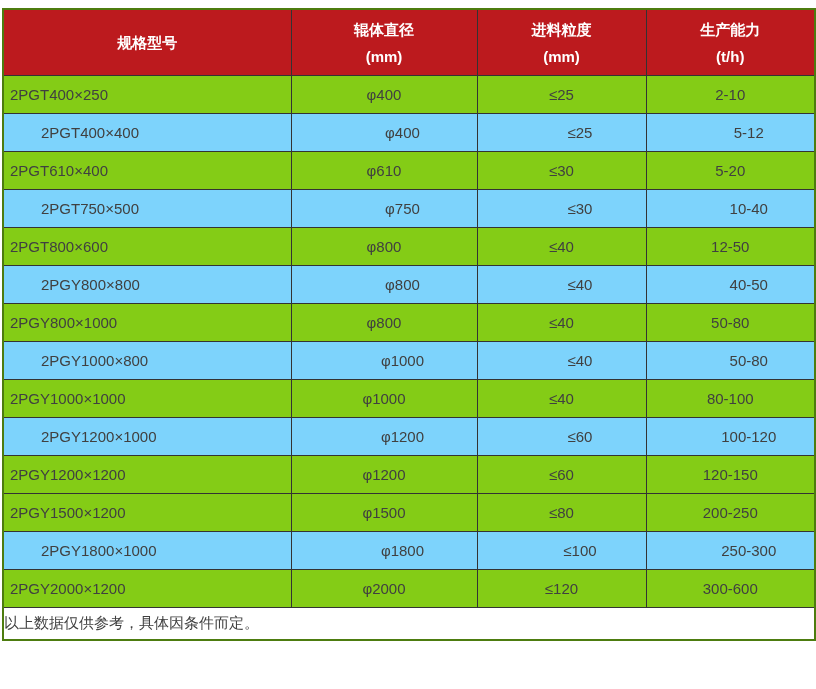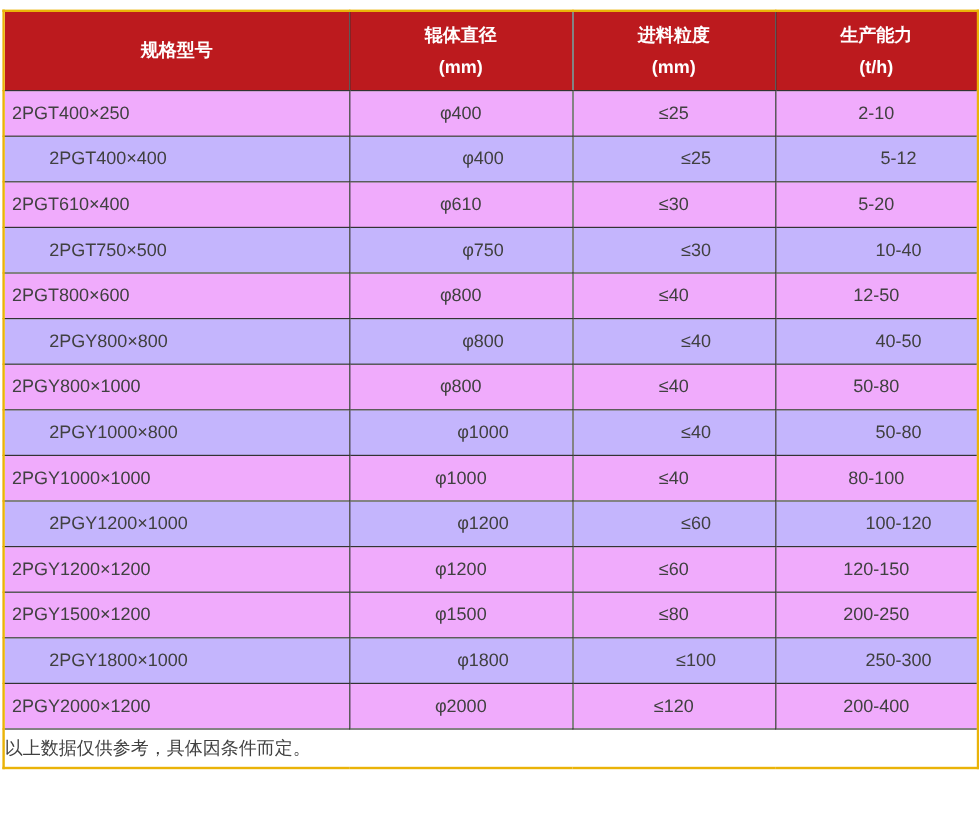--- a/index.html
+++ b/index.html
@@ -15,21 +15,21 @@
     background: #ffffff;
     overflow: hidden;
   }
   table.spec-table {
     position: absolute;
     left: 2px;
     top: 8px;
     width: 812px;
     border-collapse: collapse;
     table-layout: fixed;
-    border: 2px solid #eab308;
+    border: 2px solid #4d7c0f;
     font-size: 15px;
     color: #404040;
   }
   table.spec-table th,
   table.spec-table td {
     border: 1px solid #333333;
     padding: 0;
     overflow: hidden;
     white-space: nowrap;
   }
@@ -42,28 +42,28 @@
     vertical-align: middle;
   }
   .th-label, .th-unit {
     line-height: 27px;
     text-align: center;
   }
   .th-unit:empty { display: none; }
   tbody td {
     height: 37px;
     text-align: center;
-    background: #f0abfc;
+    background: #84cc16;
   }
   tbody td.model-cell {
     text-align: left;
     padding-left: 6px;
   }
   tbody tr.alt td {
-    background: #c4b5fd;
+    background: #7dd3fc;
     padding-left: 37px;
   }
   tfoot td {
     height: 31px;
     background: #ffffff;
   }
 </style>
 </head>
 <body>
 
@@ -171,21 +171,21 @@
         <tr class="alt">
           <td class="model-cell">2PGY1800×1000</td>
           <td>φ1800</td>
           <td>≤100</td>
           <td>250-300</td>
         </tr>
         <tr>
           <td class="model-cell">2PGY2000×1200</td>
           <td>φ2000</td>
           <td>≤120</td>
-          <td>200-400</td>
+          <td>300-600</td>
         </tr>
       </tbody>
     <tfoot>
       <tr>
         <td colspan="4">以上数据仅供参考，具体因条件而定。</td>
       </tr>
     </tfoot>
   </table>
 </div>
 

